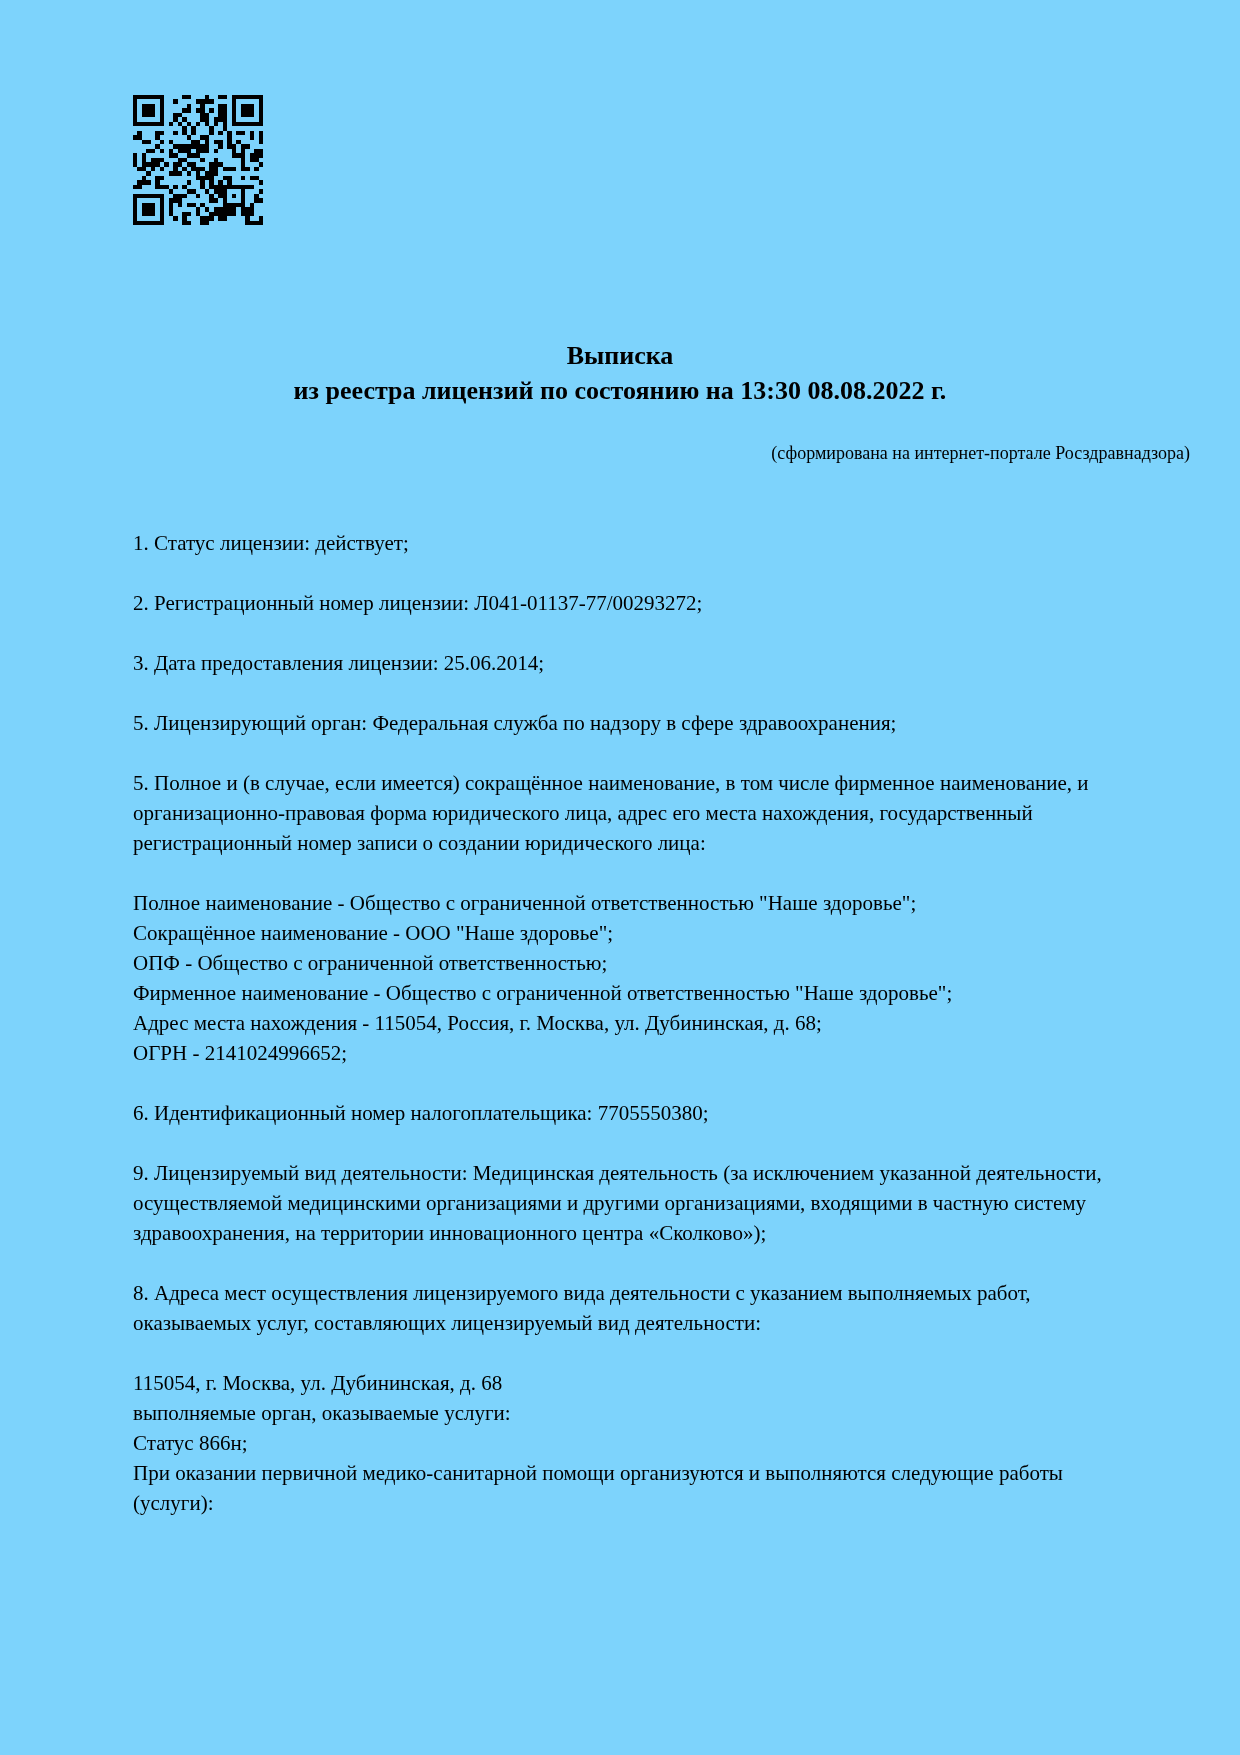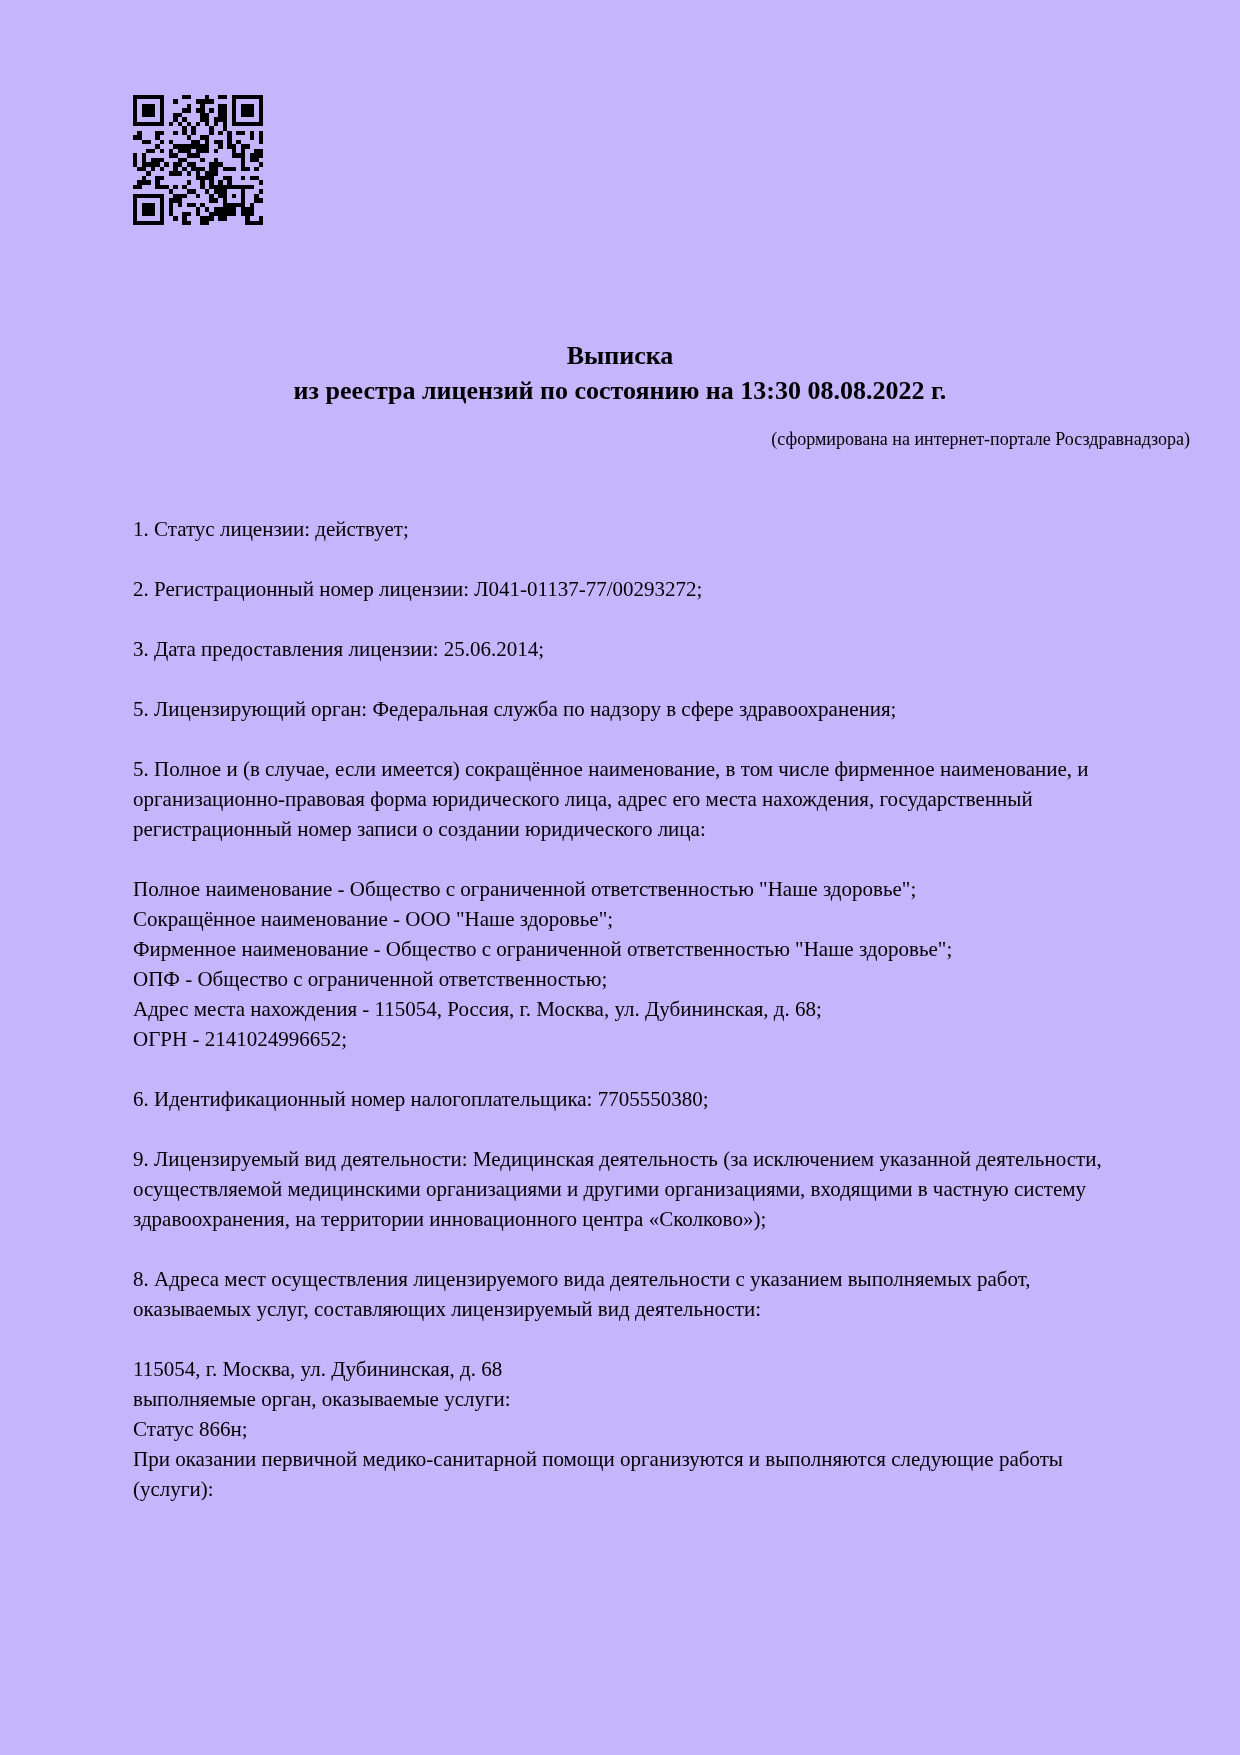--- a/index.html
+++ b/index.html
@@ -2,42 +2,42 @@
 <html><head>
 <meta charset="utf-8">
 <style>
   * { margin: 0; padding: 0; box-sizing: border-box; }
   html, body { background: #ffffff; }
   .page {
     position: relative;
     width: 1240px;
     height: 1755px;
     margin: 0 auto;
-    background: #c4b5fd;
+    background: #7dd3fc;
     color: #000000;
     font-family: "Liberation Serif", "DejaVu Serif", serif;
     overflow: hidden;
     padding-top: 338px;
   }
   .qr {
     position: absolute;
     left: 133px;
     top: 95px;
     width: 130px;
     height: 130px;
   }
   .qr svg { display: block; width: 130px; height: 130px; }
   .title-block {
     text-align: center;
     font-weight: bold;
     font-size: 26px;
     line-height: 35px;
   }
   .subtitle {
-    margin-top: 20px;
+    margin-top: 34px;
     text-align: right;
     padding-right: 50px;
     font-size: 18px;
     line-height: 22px;
   }
   .doc-body {
     margin: 64px 130px 0 133px;
     font-size: 21px;
     line-height: 30px;
   }
@@ -467,22 +467,22 @@
       </div>
       <div class="paragraph">
         <div class="line">5. Лицензирующий орган: Федеральная служба по надзору в сфере здравоохранения;</div>
       </div>
       <div class="paragraph">
         <div class="line">5. Полное и (в случае, если имеется) сокращённое наименование, в том числе фирменное наименование, и организационно-правовая форма юридического лица, адрес его места нахождения, государственный регистрационный номер записи о создании юридического лица:</div>
       </div>
       <div class="paragraph">
         <div class="line">Полное наименование - Общество с ограниченной ответственностью "Наше здоровье";</div>
         <div class="line">Сокращённое наименование - ООО "Наше здоровье";</div>
+        <div class="line">ОПФ - Общество с ограниченной ответственностью;</div>
         <div class="line">Фирменное наименование - Общество с ограниченной ответственностью "Наше здоровье";</div>
-        <div class="line">ОПФ - Общество с ограниченной ответственностью;</div>
         <div class="line">Адрес места нахождения - 115054, Россия, г. Москва, ул. Дубининская, д. 68;</div>
         <div class="line">ОГРН - 2141024996652;</div>
       </div>
       <div class="paragraph">
         <div class="line">6. Идентификационный номер налогоплательщика: 7705550380;</div>
       </div>
       <div class="paragraph">
         <div class="line">9. Лицензируемый вид деятельности: Медицинская деятельность (за исключением указанной деятельности, осуществляемой медицинскими организациями и другими организациями, входящими в частную систему здравоохранения, на территории инновационного центра «Сколково»);</div>
       </div>
       <div class="paragraph">

